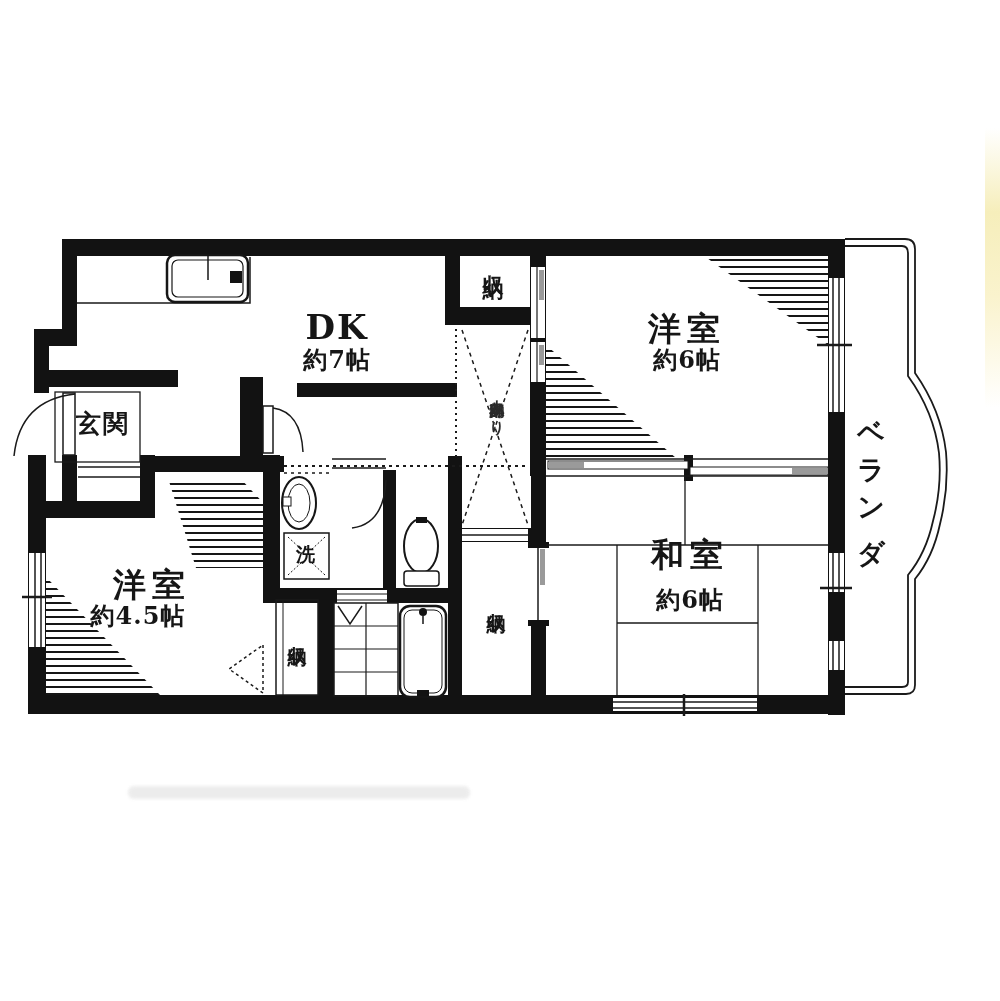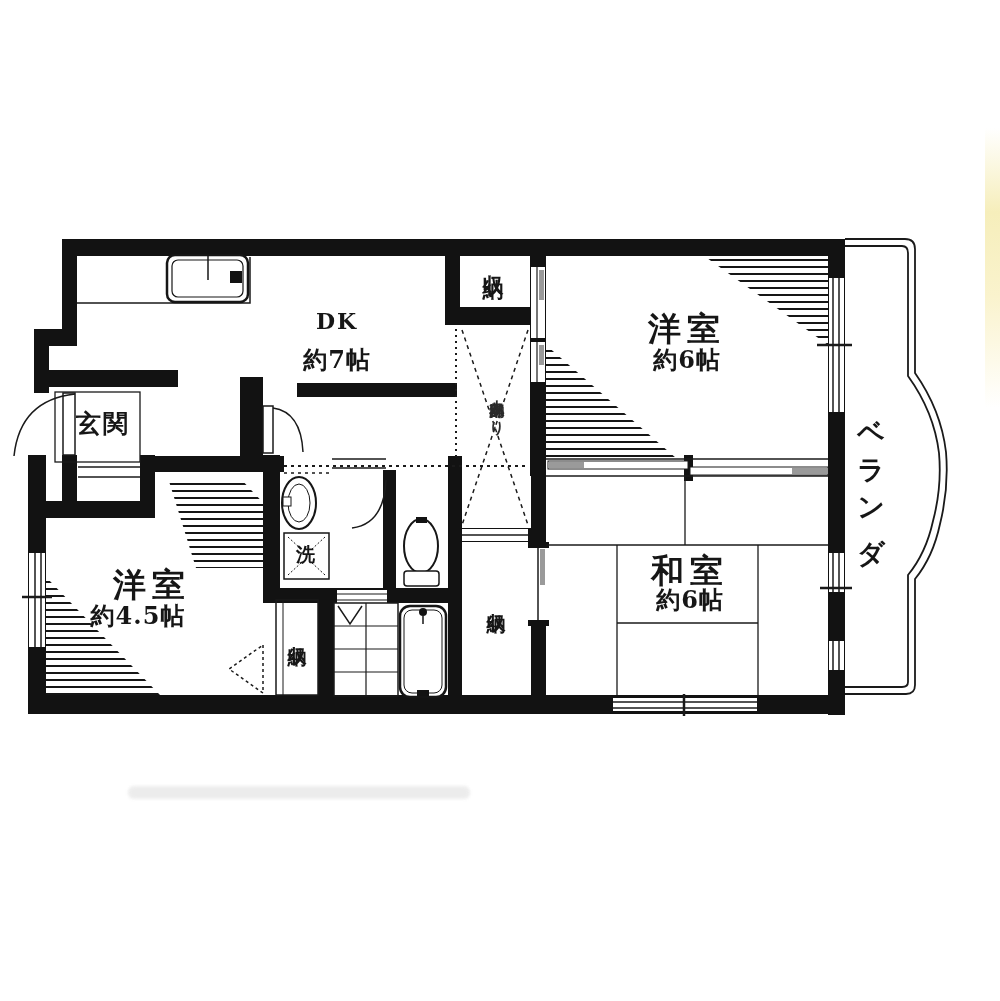--- a/index.html
+++ b/index.html
@@ -4,21 +4,21 @@
 <style>
   html,body{margin:0;padding:0;background:#ffffff;}
   #canvas{position:relative;width:1000px;height:1001px;background:#ffffff;overflow:hidden;
           font-family:"DejaVu Serif","Liberation Serif",serif;}
   svg{position:absolute;left:0;top:0;}
   .lbl{position:absolute;color:#161616;font-weight:bold;white-space:nowrap;line-height:1;}
   .h{text-align:center;}
   .v{writing-mode:vertical-rl;text-orientation:upright;}
   .room-name{font-size:33px;letter-spacing:6px;text-align:center;}
   .room-size{font-size:24px;letter-spacing:1px;}
-  .dk-name{font-size:22px;letter-spacing:2px;}
+  .dk-name{font-size:34px;letter-spacing:2px;}
   .genkan{font-size:25px;letter-spacing:2px;}
   .sto{font-size:19px;letter-spacing:3px;}
   .sto-big{font-size:21px;letter-spacing:4px;}
   .note{font-size:15px;letter-spacing:1px;color:#2b2b2b;}
   .sen{font-size:19px;}
   .veranda{font-size:27px;letter-spacing:8px;}
   #yellow-strip{position:absolute;right:0;top:128px;width:15px;height:280px;
     background:linear-gradient(180deg,rgba(250,243,200,0) 0%,#f6eebb 30%,#faf3cd 60%,rgba(250,243,205,0) 100%);}
   #smudge{position:absolute;left:128px;top:786px;width:342px;height:13px;background:#ebebeb;
     border-radius:6px;filter:blur(1.5px);opacity:.9;}
@@ -223,21 +223,21 @@
       <path d="M845,246 L902,246 Q908,246 908,253 L908,376 Q934,412 939,453 Q942,487 933,521 Q926,553 908,575 L908,682 Q908,687 902,687 L845,687"></path>
     </g>
   </svg>
 
   <div class="lbl h dk-name" style="left:297px;top:310px;width:80px;">DK</div>
   <div class="lbl h room-size" style="left:277px;top:348px;width:120px;">約7帖</div>
 
   <div class="lbl h room-name" style="left:627px;top:312px;width:120px;">洋室</div>
   <div class="lbl h room-size" style="left:627px;top:348px;width:120px;">約6帖</div>
 
-  <div class="lbl h room-name" style="left:630px;top:554px;width:120px;">和室</div>
+  <div class="lbl h room-name" style="left:630px;top:538px;width:120px;">和室</div>
   <div class="lbl h room-size" style="left:630px;top:588px;width:120px;">約6帖</div>
 
   <div class="lbl h room-name" style="left:92px;top:568px;width:120px;">洋室</div>
   <div class="lbl h room-size" style="left:68px;top:604px;width:140px;">約4.5帖</div>
 
   <div class="lbl h genkan" style="left:76px;top:411px;width:44px;">玄関</div>
 
   <div class="lbl v sto-big" style="left:483px;top:258px;">収納</div>
 
   <div class="lbl v note" style="left:489px;top:388px;">上部収納あり</div>

